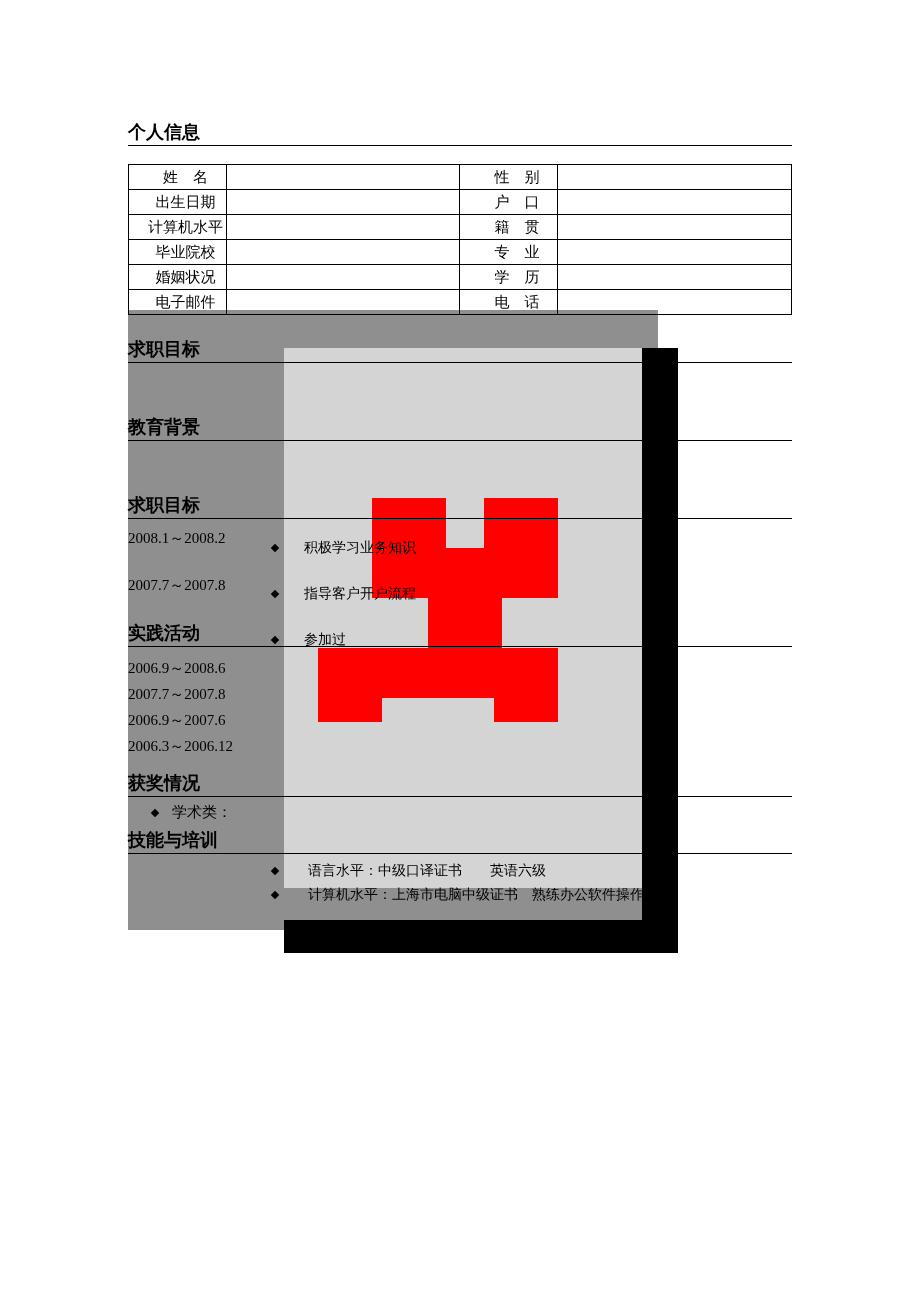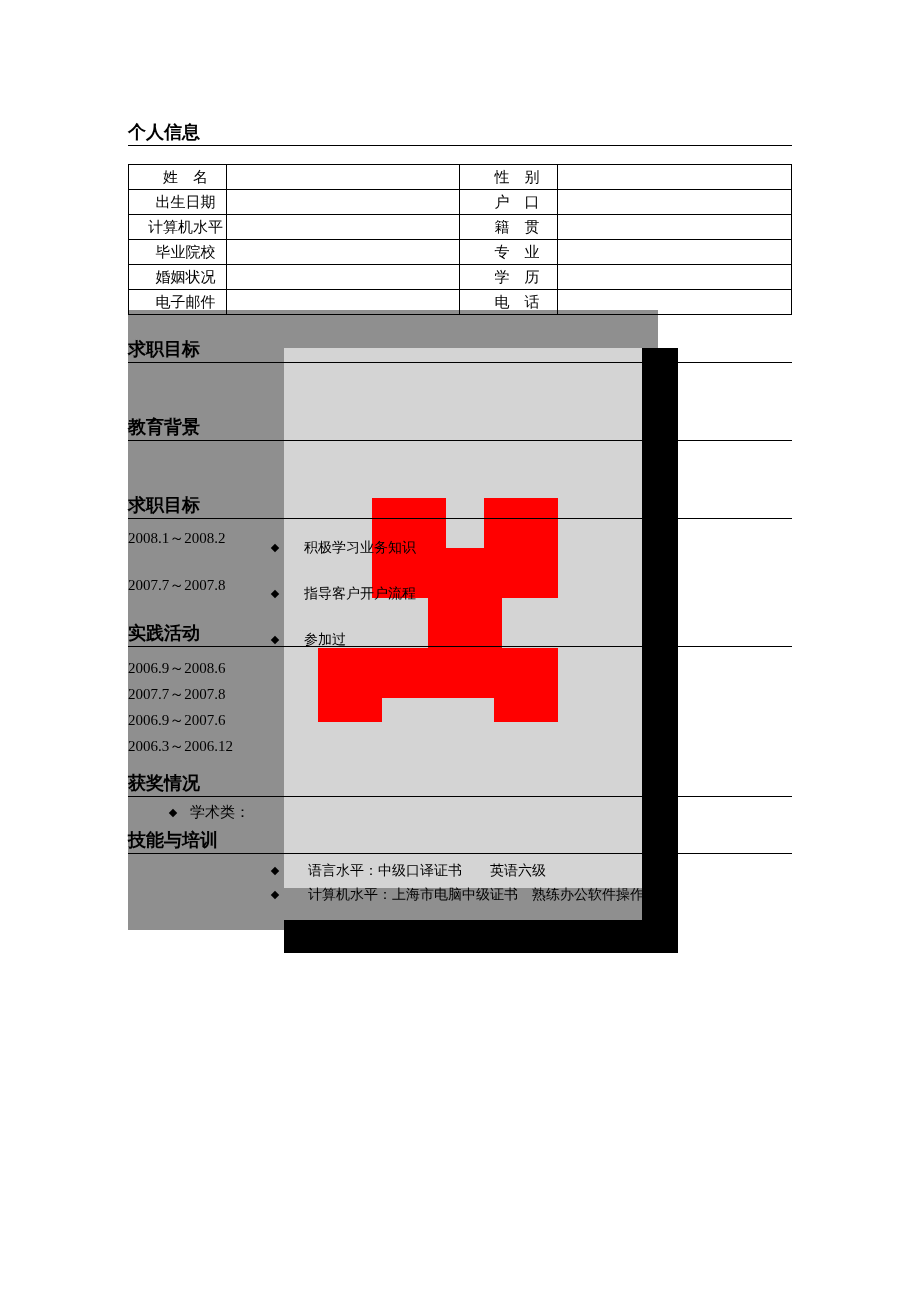--- a/index.html
+++ b/index.html
@@ -140,21 +140,21 @@
     z-index: 10;
     margin-top: 8px;
     font-size: 15px;
     line-height: 26px;
   }
 
   .award-list {
     position: relative;
     z-index: 10;
     margin-top: 6px;
-    padding-left: 42px;
+    padding-left: 24px;
     font-size: 15px;
   }
   .award-list .row {
     display: flex;
     align-items: center;
     gap: 14px;
     margin-bottom: 4px;
   }
 
   .skills-list {

